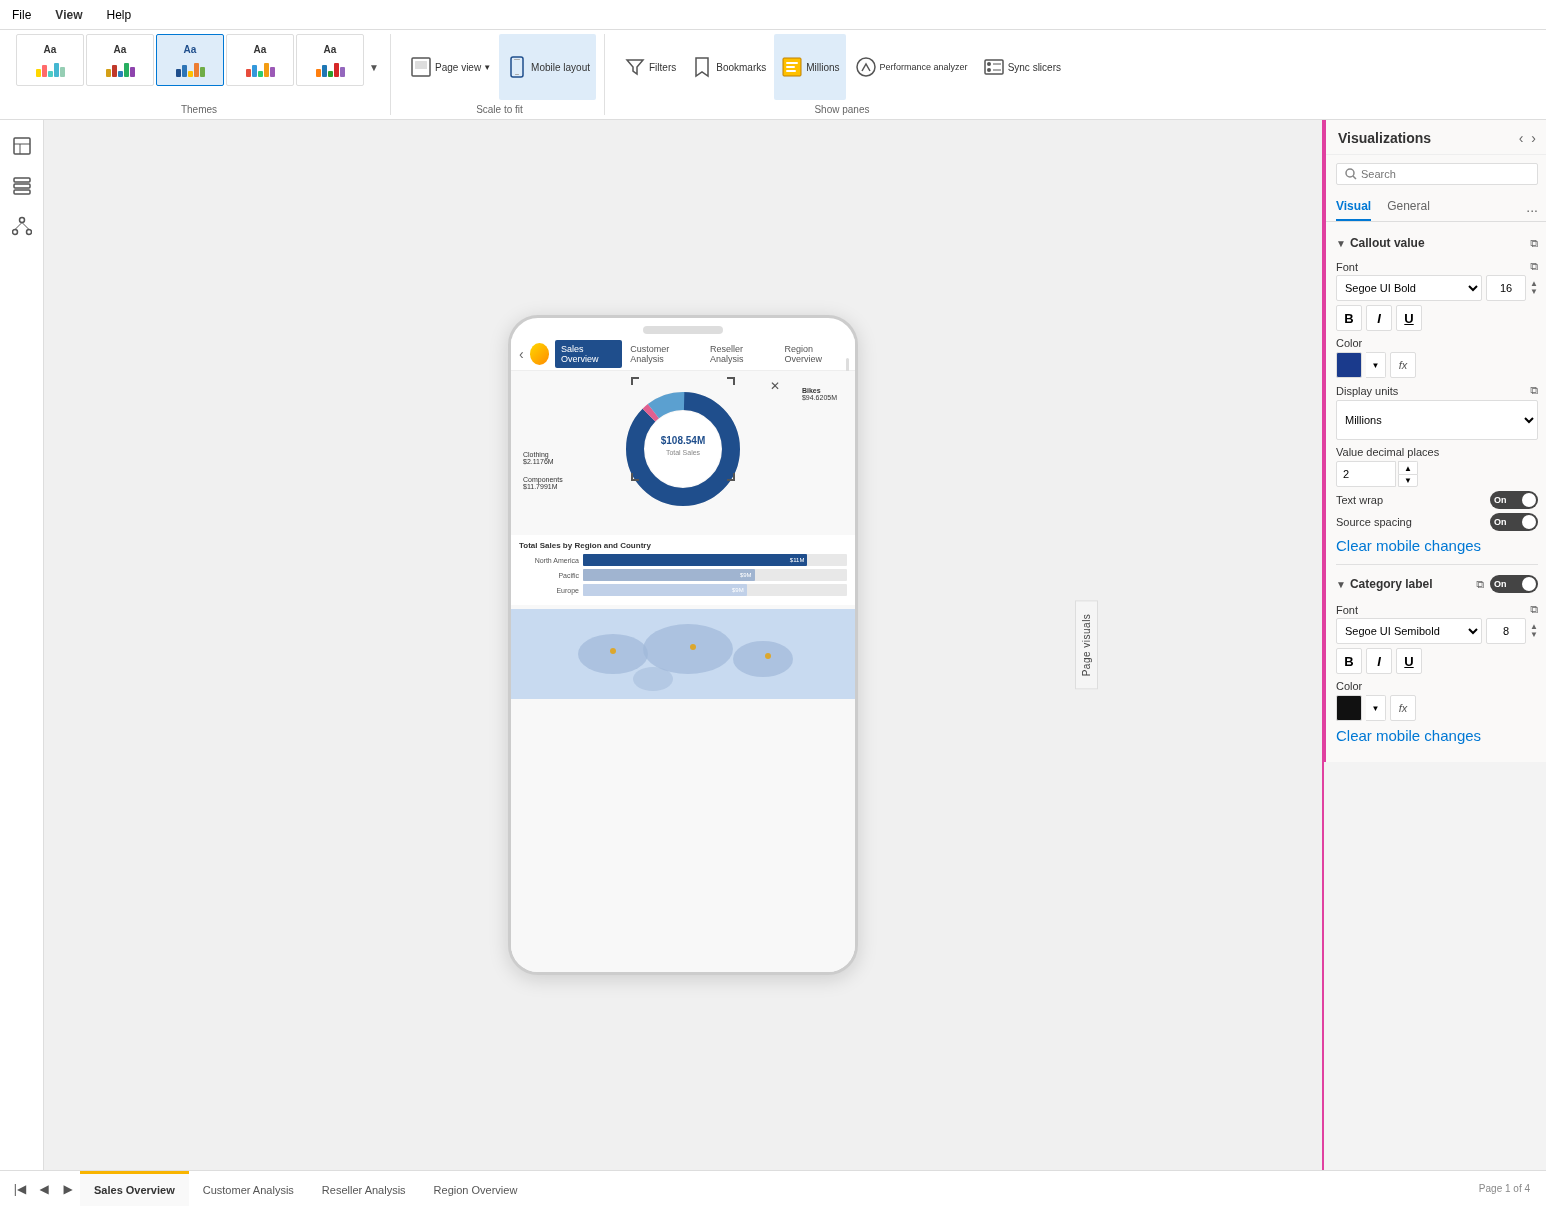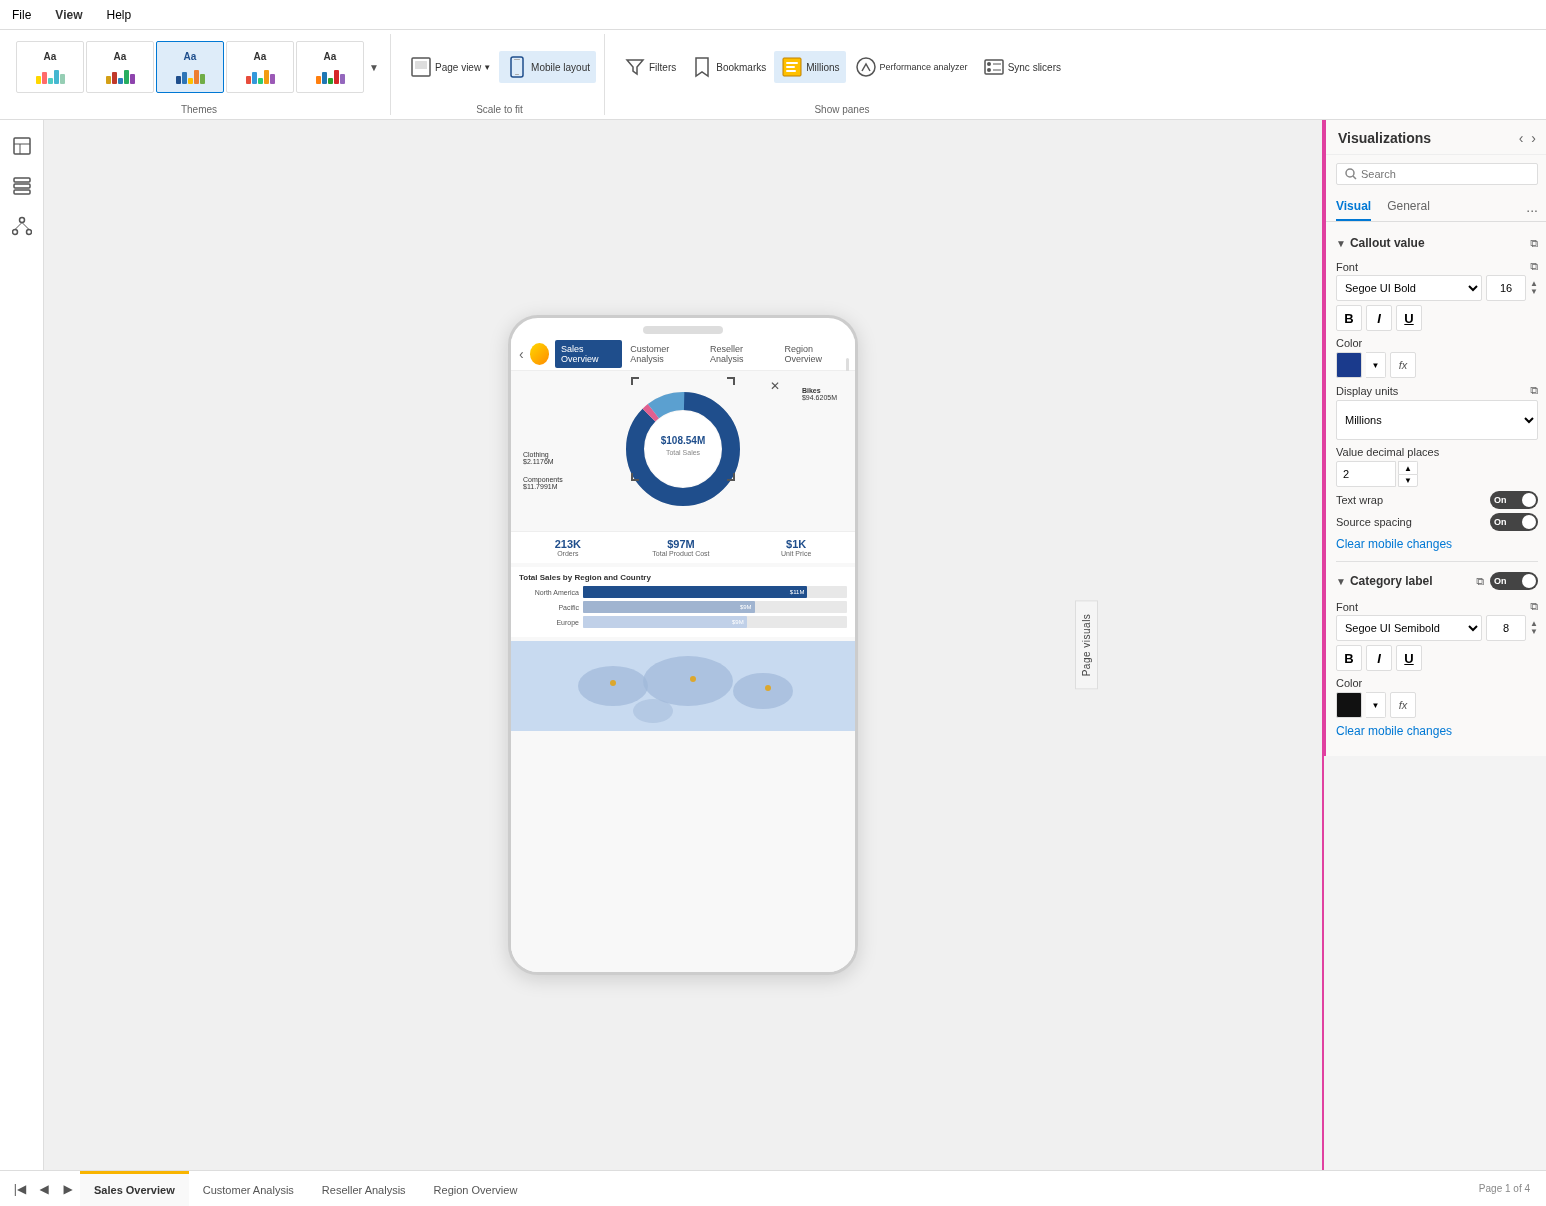--- a/index.html
+++ b/index.html
@@ -20,21 +20,21 @@
     }
     .ribbon-section {
       display: flex; flex-direction: column; align-items: center;
       border-right: 1px solid #e0e0e0; padding: 0 8px; min-width: 40px;
     }
     .ribbon-section:last-child { border-right: none; }
     .ribbon-section-label {
       font-size: 10px; color: #666; margin-top: auto; padding-top: 4px;
       text-align: center;
     }
-    .ribbon-items { display: flex; align-items: center; gap: 2px; flex: 1; }
+    .ribbon-items { display: flex; gap: 2px; flex: 1; }
     .theme-tile {
       width: 68px; height: 52px; border: 1px solid #ddd; border-radius: 2px;
       cursor: pointer; display: flex; flex-direction: column; justify-content: center;
       align-items: center; background: #fff; gap: 2px; font-size: 10px;
     }
     .theme-tile.active { background: #deecf9; border-color: #0078d4; }
     .theme-bars { display: flex; gap: 1px; align-items: flex-end; height: 20px; }
     .theme-bar { width: 5px; border-radius: 1px; }
     .ribbon-btn {
       display: flex; align-items: center; justify-content: center;
@@ -203,21 +203,21 @@
     .vdp-spinner { display: flex; flex-direction: column; }
     .vdp-spinner-btn { width: 20px; height: 13px; border: 1px solid #ddd; background: #fff; cursor: pointer; font-size: 8px; display: flex; align-items: center; justify-content: center; }
     .vdp-spinner-btn:first-child { border-radius: 0 2px 0 0; border-bottom: none; }
     .vdp-spinner-btn:last-child { border-radius: 0 0 2px 0; }
 
     
     .toggle-row { display: flex; align-items: center; justify-content: space-between; margin: 4px 0; }
     .toggle-row-label { font-size: 11px; color: #333; }
 
     
-    .clear-mobile-link { font-size: 12px; color: #0078d4; cursor: pointer; margin: 6px 0 10px; display: block; }
+    .clear-mobile-link { font-size: 15px; color: #0078d4; cursor: pointer; margin: 6px 0 10px; display: block; }
 
     
     .section-divider { border: none; border-top: 1px solid #e0e0e0; margin: 4px 0; }
 
     
     .bottom-bar {
       height: 36px; background: #fff; border-top: 1px solid #ddd;
       display: flex; align-items: center; padding: 0 8px; gap: 0;
     }
     .page-nav-btn { width: 24px; height: 24px; display: flex; align-items: center; justify-content: center; cursor: pointer; color: #555; font-size: 12px; }
@@ -480,34 +480,20 @@
             <div style="position:absolute;left:12px;top:80px;font-size:7px;color:#333;">
               <div>Clothing</div>
               <div>$2.1176M</div>
             </div>
             <div style="position:absolute;left:12px;top:105px;font-size:7px;color:#333;">
               <div>Components</div>
               <div>$11.7991M</div>
             </div>
           </div>
 
-          <div class="stats-row">
-            <div class="stat-item">
-              <div class="stat-value">213K</div>
-              <div class="stat-label">Orders</div>
-            </div>
-            <div class="stat-item">
-              <div class="stat-value">$97M</div>
-              <div class="stat-label">Total Product Cost</div>
-            </div>
-            <div class="stat-item">
-              <div class="stat-value">$1K</div>
-              <div class="stat-label">Unit Price</div>
-            </div>
-          </div>
 
           <div class="bar-chart-section">
             <div class="bar-chart-title">Total Sales by Region and Country</div>
             <div class="bar-row">
               <div class="bar-label">North America</div>
               <div class="bar-bg">
                 <div class="bar-fill dark" style="width:85%;">
                   <span class="bar-value">$11M</span>
                 </div>
               </div>

